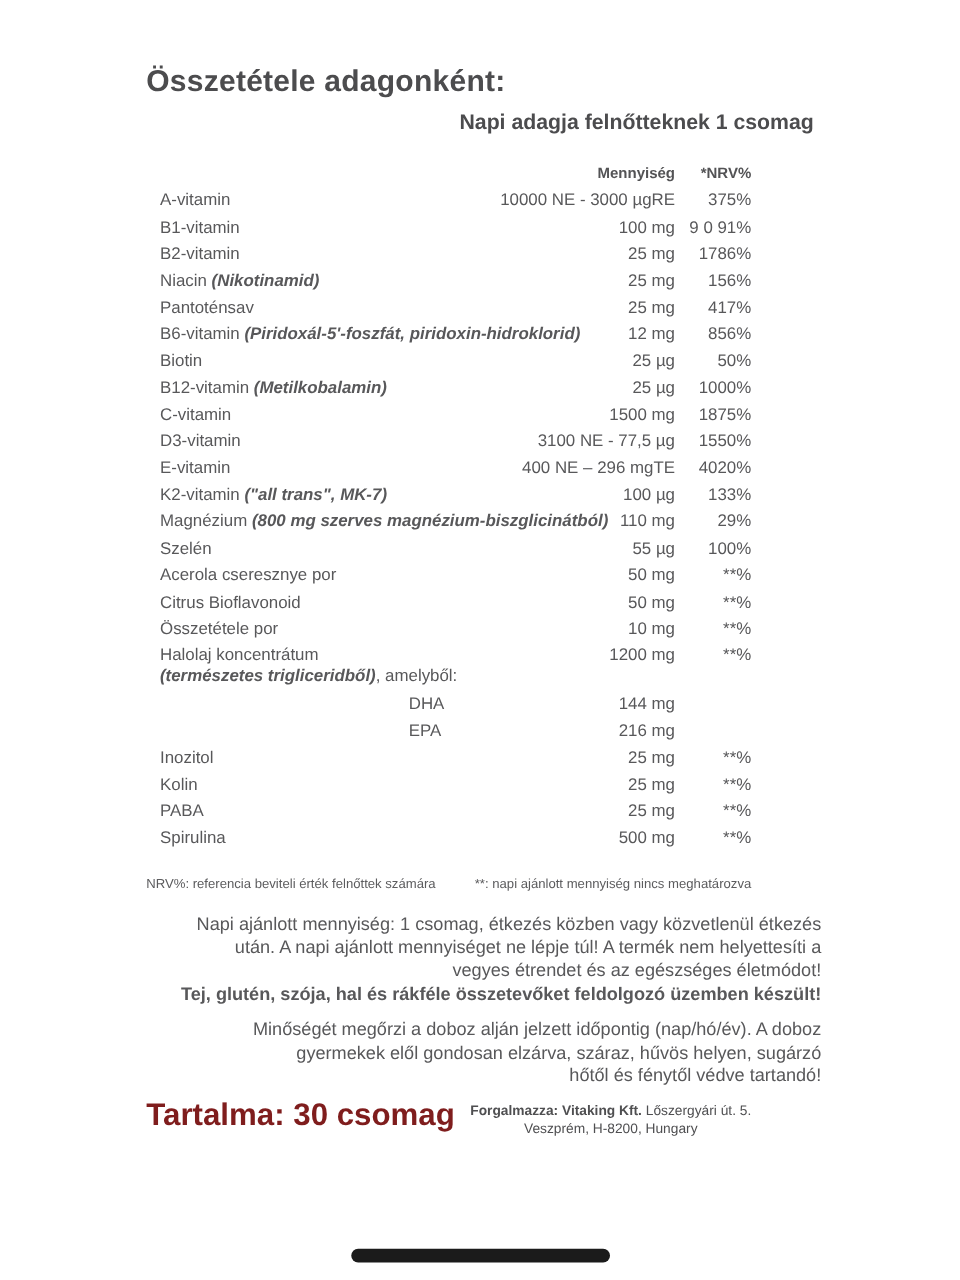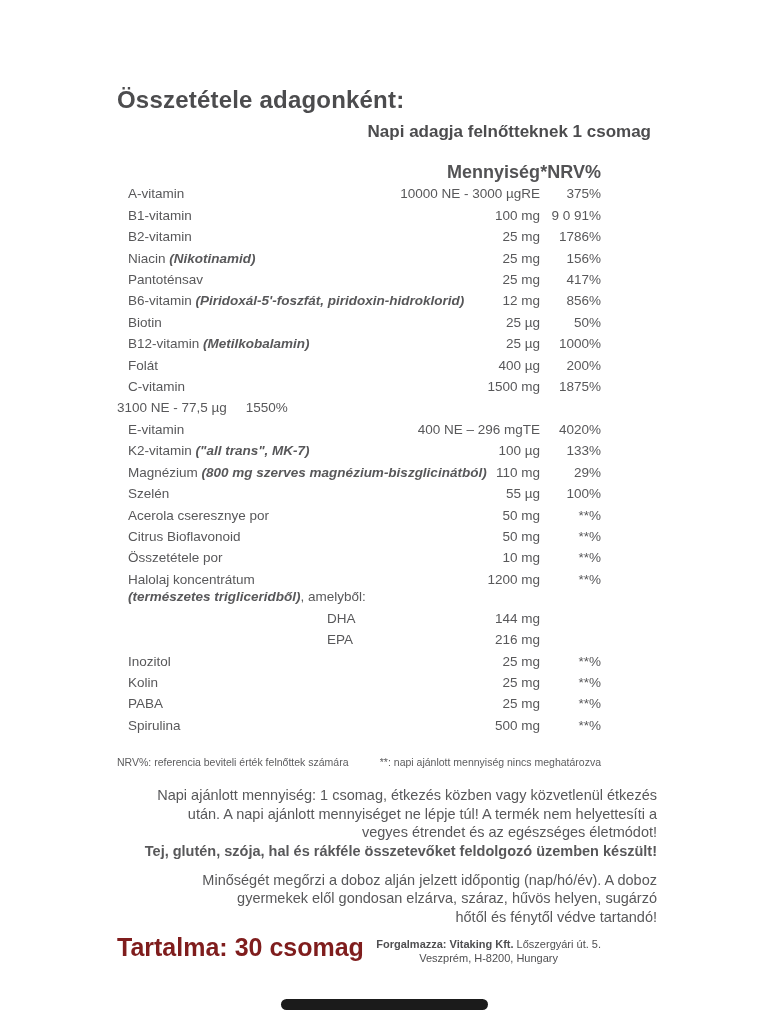--- a/index.html
+++ b/index.html
@@ -1,25 +1,25 @@
 <!DOCTYPE html>
 <html><head>
 <meta charset="utf-8">
 <style>
   html,body{margin:0;padding:0;}
   body{
     width:768px;height:1024px;background:#ffffff;position:relative;overflow:hidden;
     font-family:"Liberation Sans", sans-serif;color:#58585a;
     -webkit-font-smoothing:antialiased;
   }
-  .page{padding:86px 117px 0 117px;}
+  .page{padding:52px 117px 0 117px;}
   .title{font-size:24px;font-weight:bold;color:#4c4c4e;margin:0;line-height:28px;letter-spacing:.2px;}
   .subtitle{font-size:17px;font-weight:bold;color:#4c4c4e;margin:7px 0 0;line-height:21px;text-align:right;}
   .table{width:484px;margin-top:20px;}
-  .thead{display:flex;font-weight:bold;font-size:18px;line-height:21.4px;color:#535355;}
+  .thead{display:flex;font-weight:bold;font-size:12px;line-height:21.4px;color:#535355;}
   .row{display:flex;font-size:13.5px;line-height:21.4px;align-items:flex-start;}
   .c-label{flex:1 1 auto;padding-left:11px;min-width:0;}
   .c-qty{flex:0 0 auto;text-align:right;white-space:nowrap;}
   .c-nrv{flex:0 0 61px;text-align:right;white-space:nowrap;}
   .bi{font-weight:bold;font-style:italic;}
   .row.tall{margin:2px 0 3px;}
   .row.tall .c-label div{line-height:17px;}
   .row.tall .c-qty,.row.tall .c-nrv{line-height:17px;}
   .row.indent .c-label{padding-left:210px;}
   .footnotes{display:flex;justify-content:space-between;align-items:baseline;width:484px;margin-top:20px;font-size:10.5px;color:#5c5c5e;}
@@ -98,33 +98,29 @@
         </div>
         <div class="row">
           <div class="c-label">
             <div>B12-vitamin <span class="bi">(Metilkobalamin)</span></div>
           </div>
           <div class="c-qty">25 µg</div>
           <div class="c-nrv">1000%</div>
         </div>
         <div class="row">
           <div class="c-label">
-            <div>Folát</div>
-          </div>
-          <div class="c-qty">400 µg</div>
-          <div class="c-nrv">200%</div>
-        </div>
-        <div class="row">
-          <div class="c-label">
             <div>C-vitamin</div>
           </div>
           <div class="c-qty">1500 mg</div>
           <div class="c-nrv">1875%</div>
         </div>
         <div class="row">
+          <div class="c-label">
+            <div>D3-vitamin</div>
+          </div>
           <div class="c-qty">3100 NE - 77,5 µg</div>
           <div class="c-nrv">1550%</div>
         </div>
         <div class="row">
           <div class="c-label">
             <div>E-vitamin</div>
           </div>
           <div class="c-qty">400 NE – 296 mgTE</div>
           <div class="c-nrv">4020%</div>
         </div>

